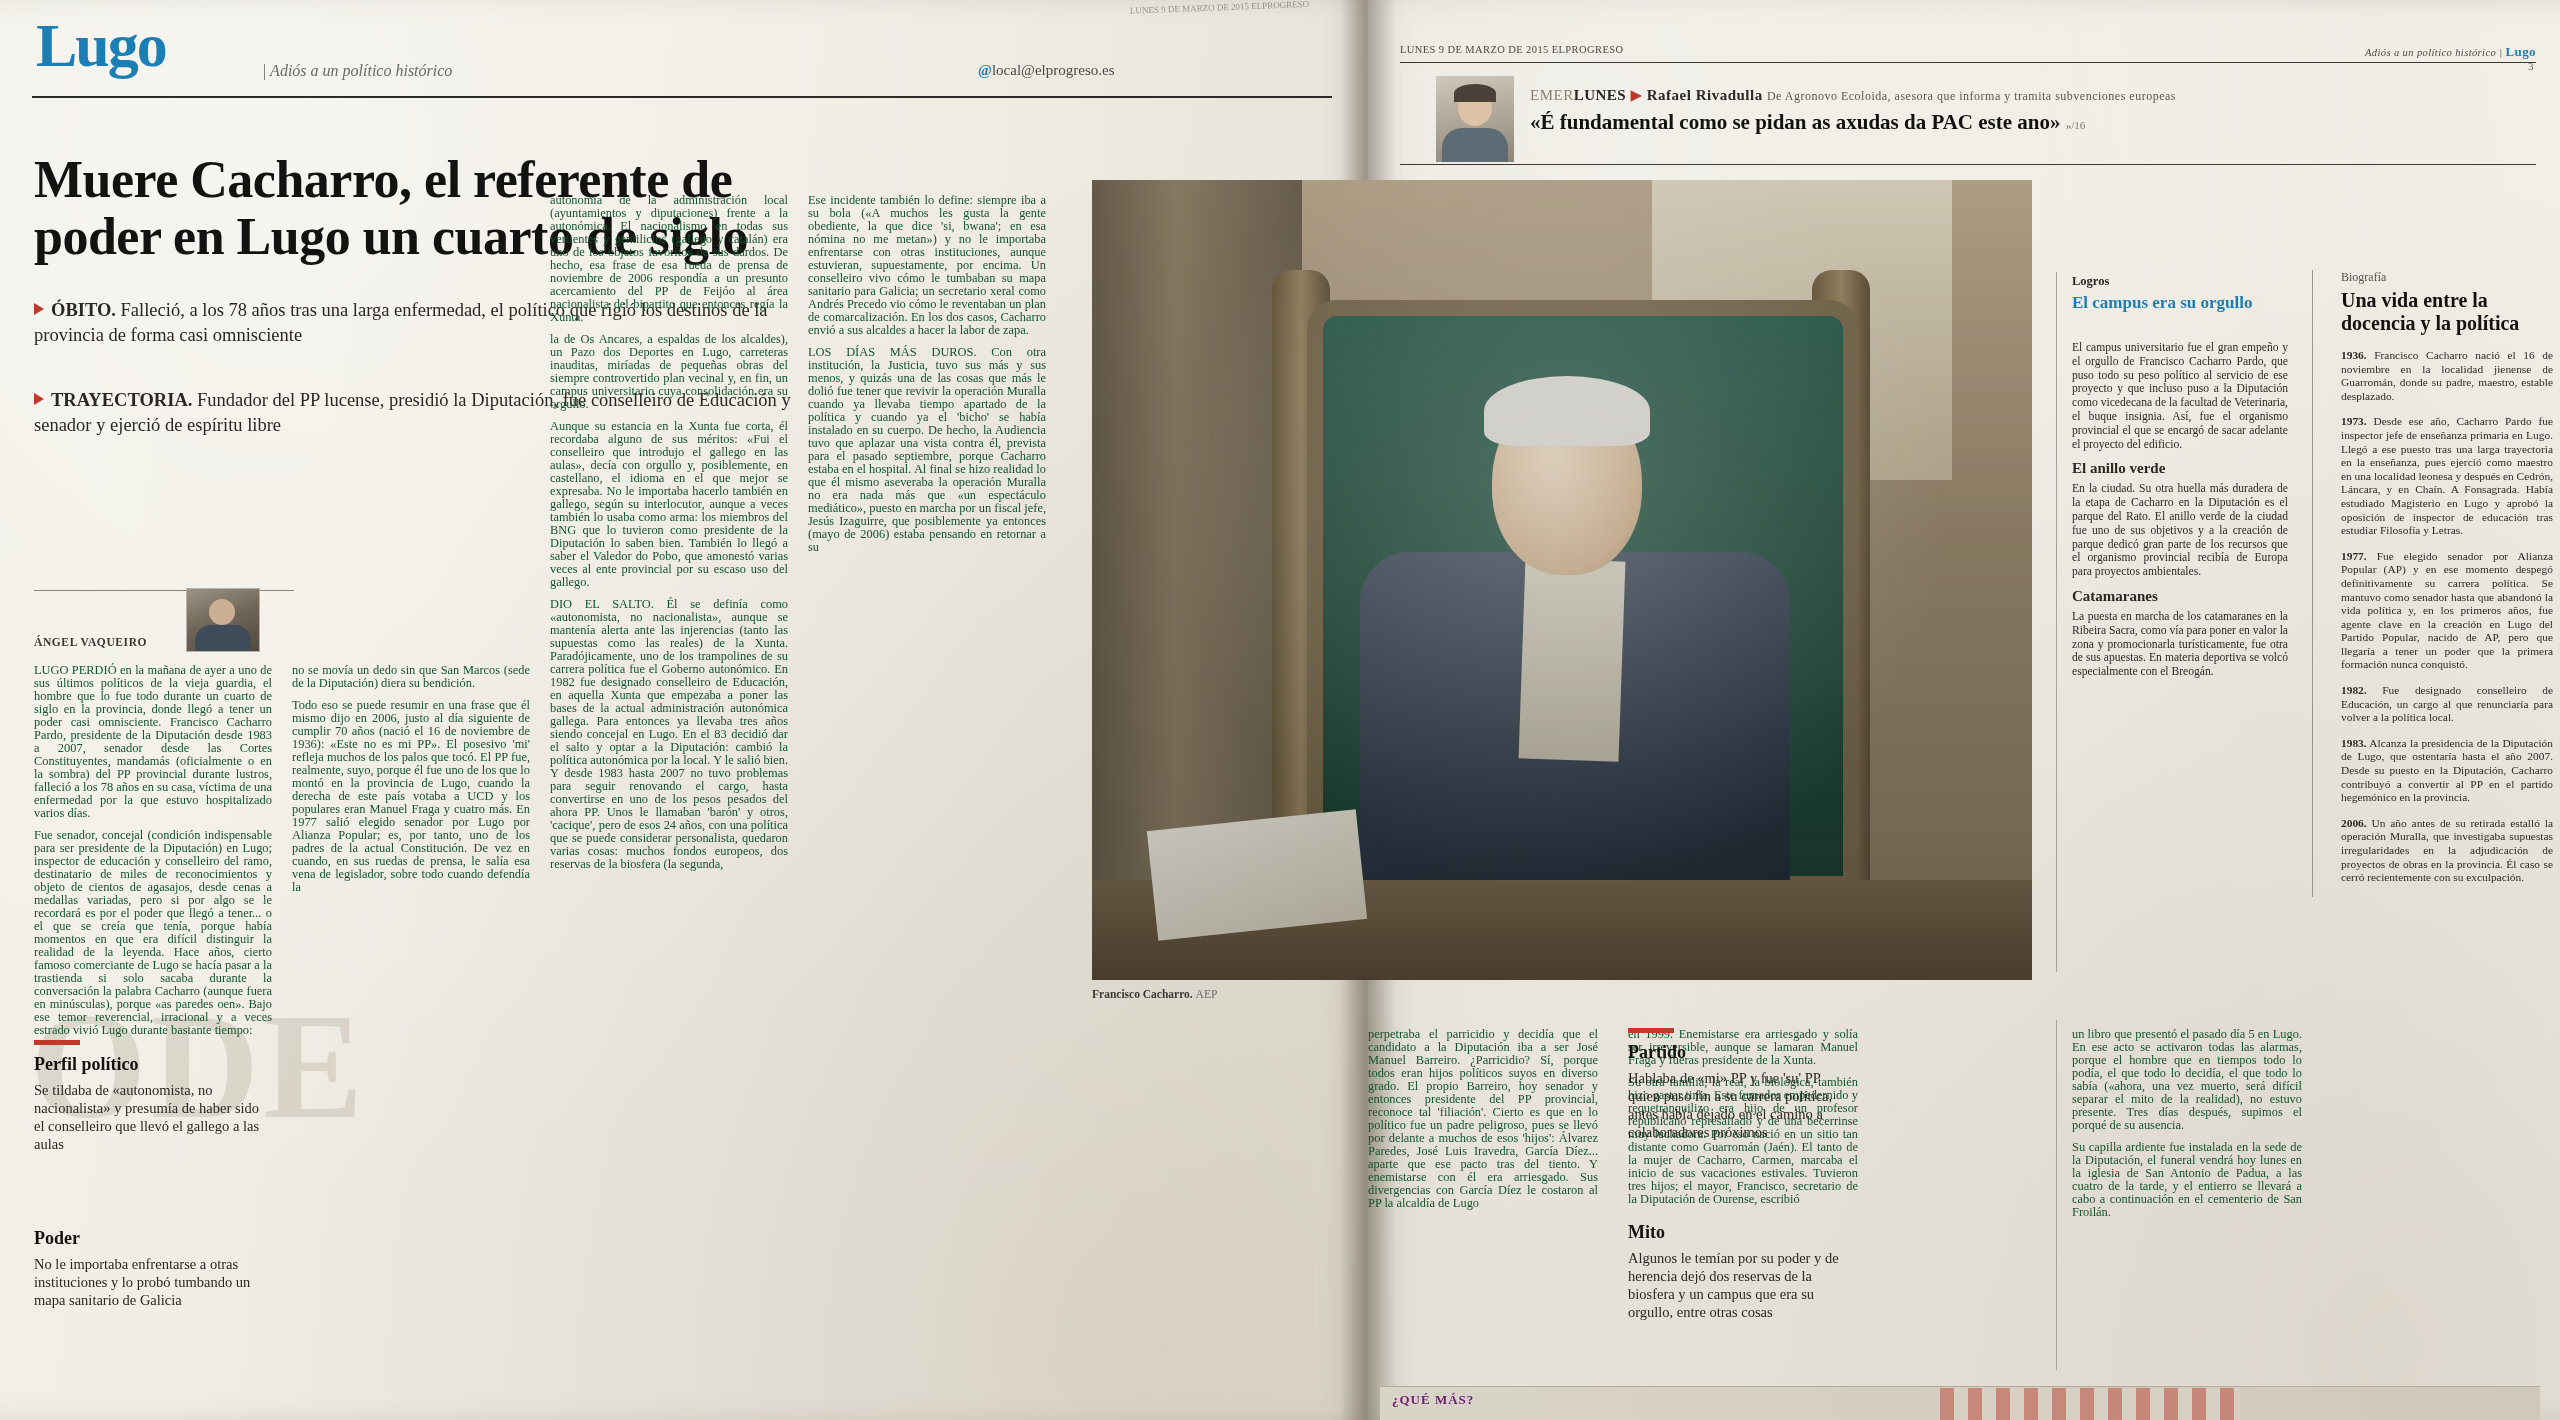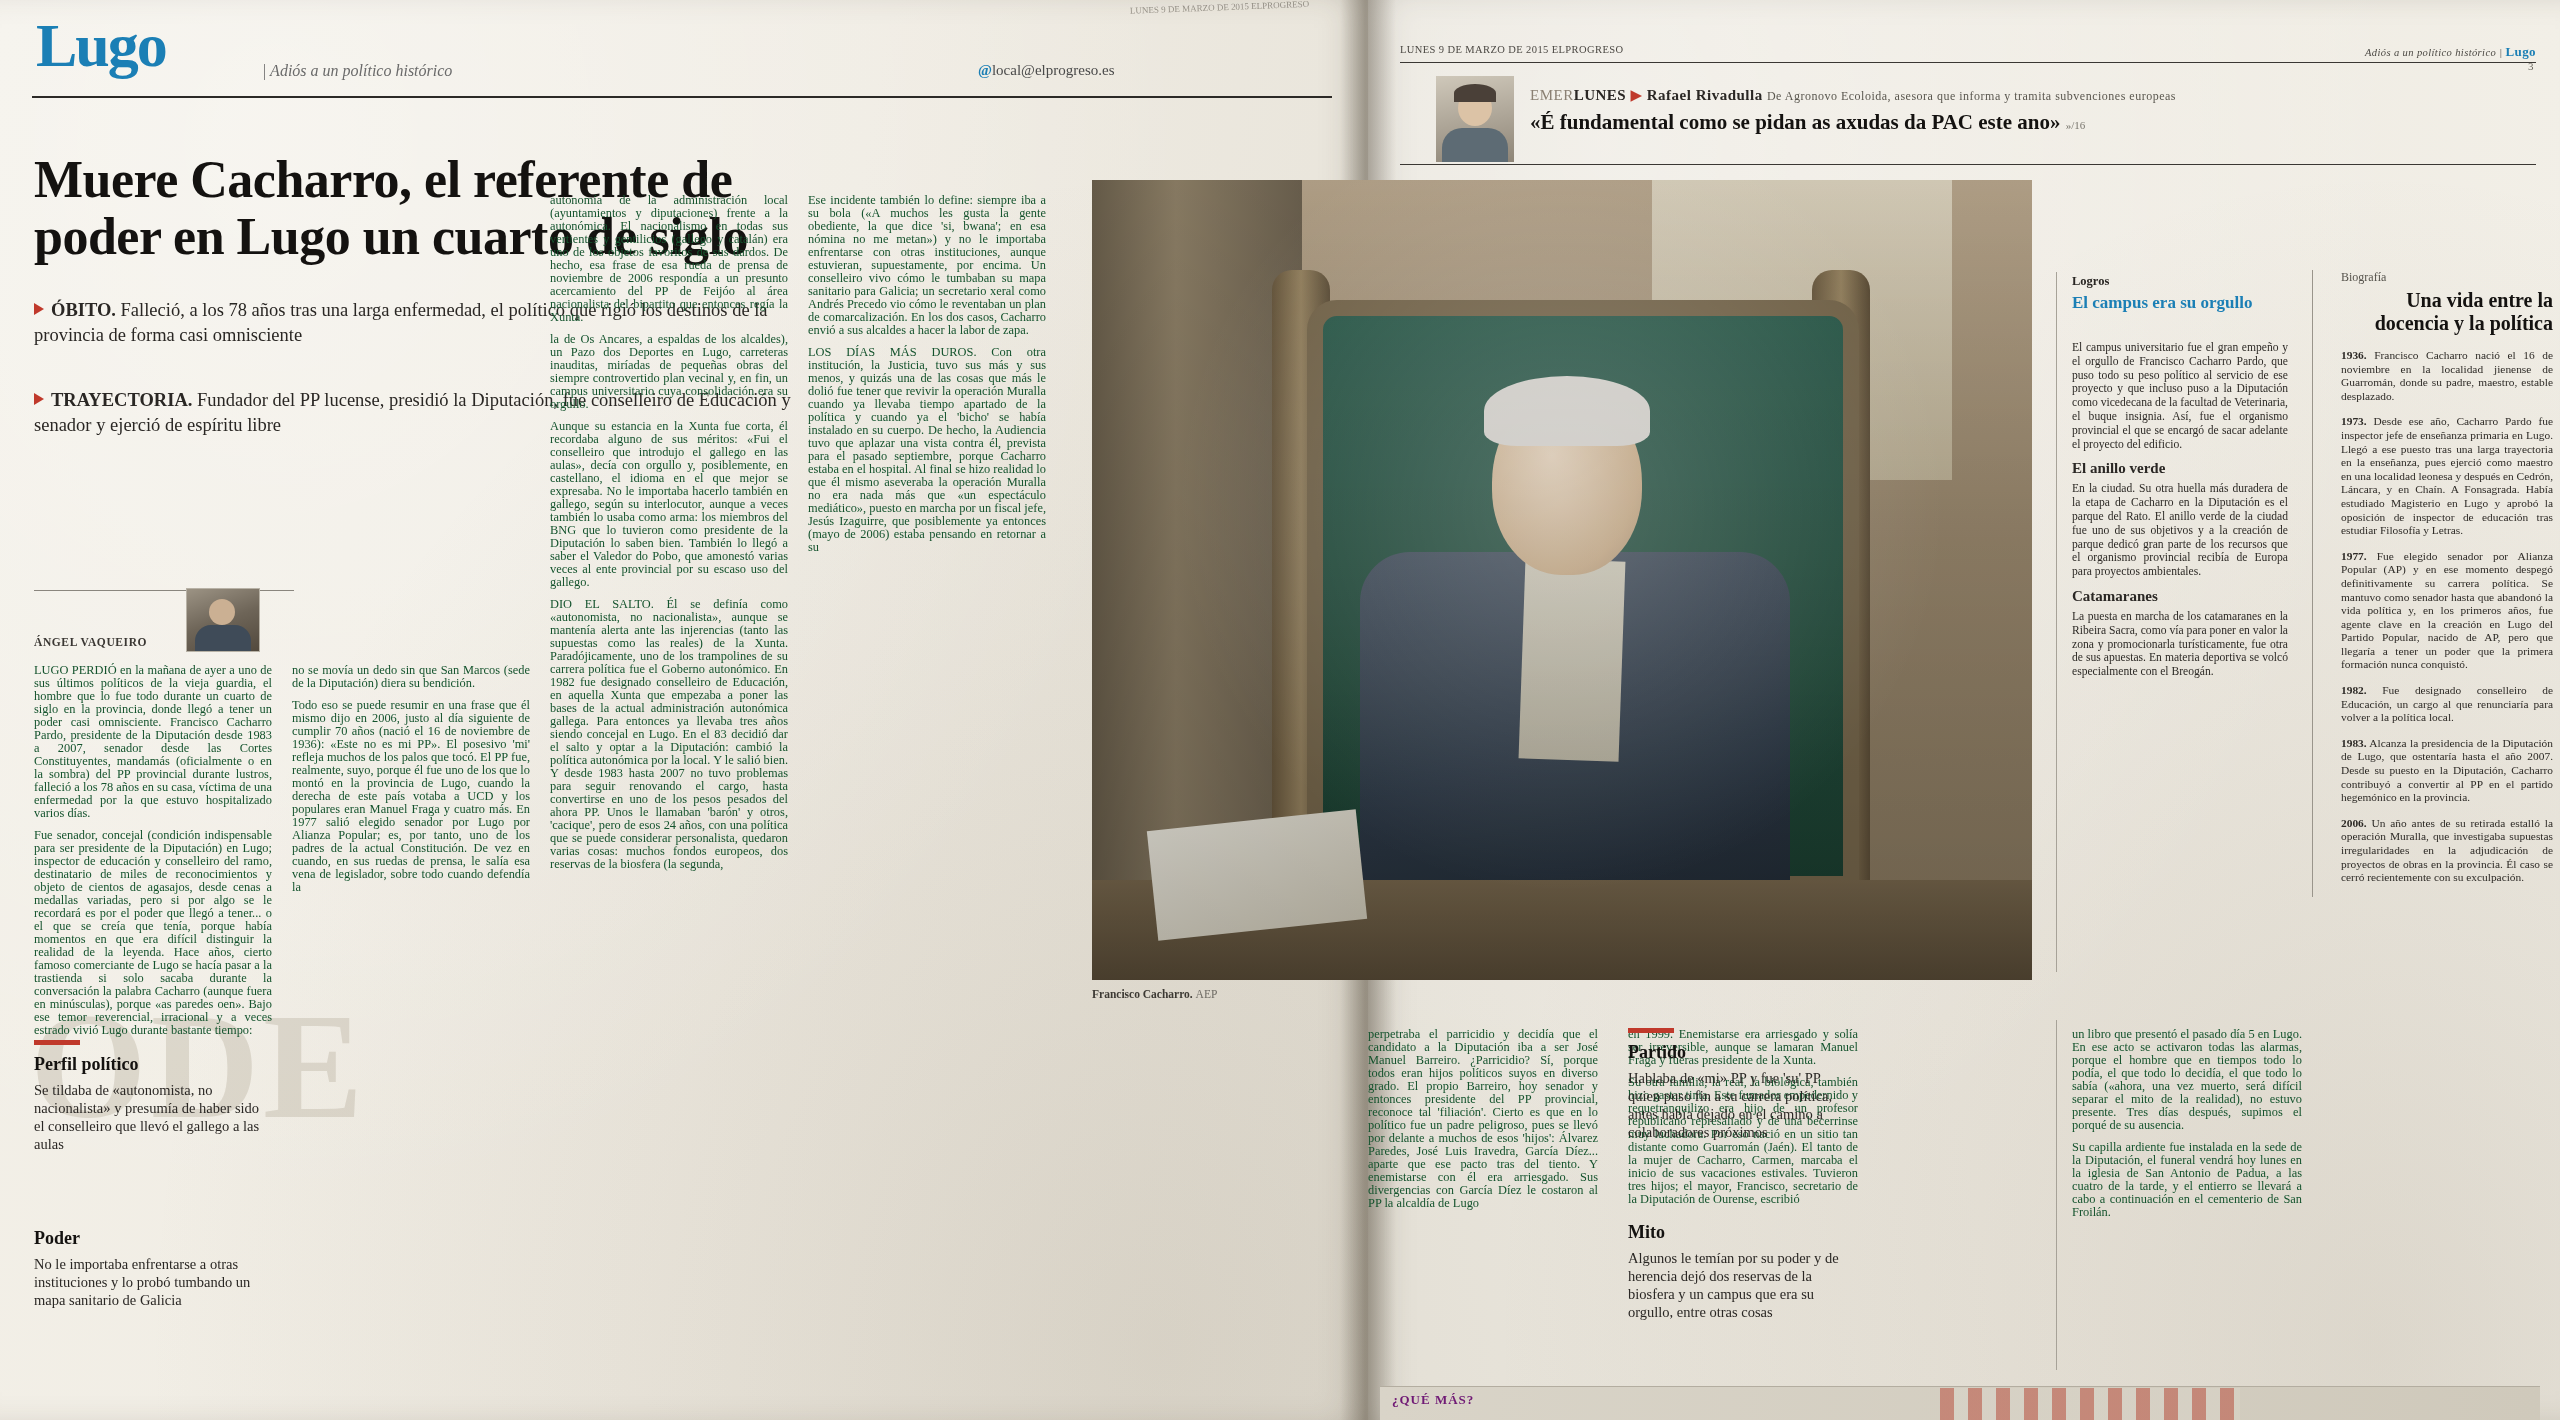--- a/index.html
+++ b/index.html
@@ -386,26 +386,25 @@
     border-left: 1px solid #9a958b;
     padding-left: 28px;
   }
   #bio-col h3 {
     margin: 0 0 4px 0;
     font-size: 12px;
     font-weight: normal;
     color: #55524b;
   }
   #bio-col h2 {
-    margin: 0 0 14px 12px;
+    margin: 0 0 14px 0;
     font-size: 20px;
     line-height: 23px;
     font-weight: bold;
     color: #141210;
-    text-align: right;
   }
   #bio-col p {
     margin: 0 0 12px 0;
     font-size: 11.4px;
     line-height: 13.6px;
     text-align: justify;
     color: #2d2a26;
   }
   #bio-col p b { font-weight: bold; }
   .vrule {

